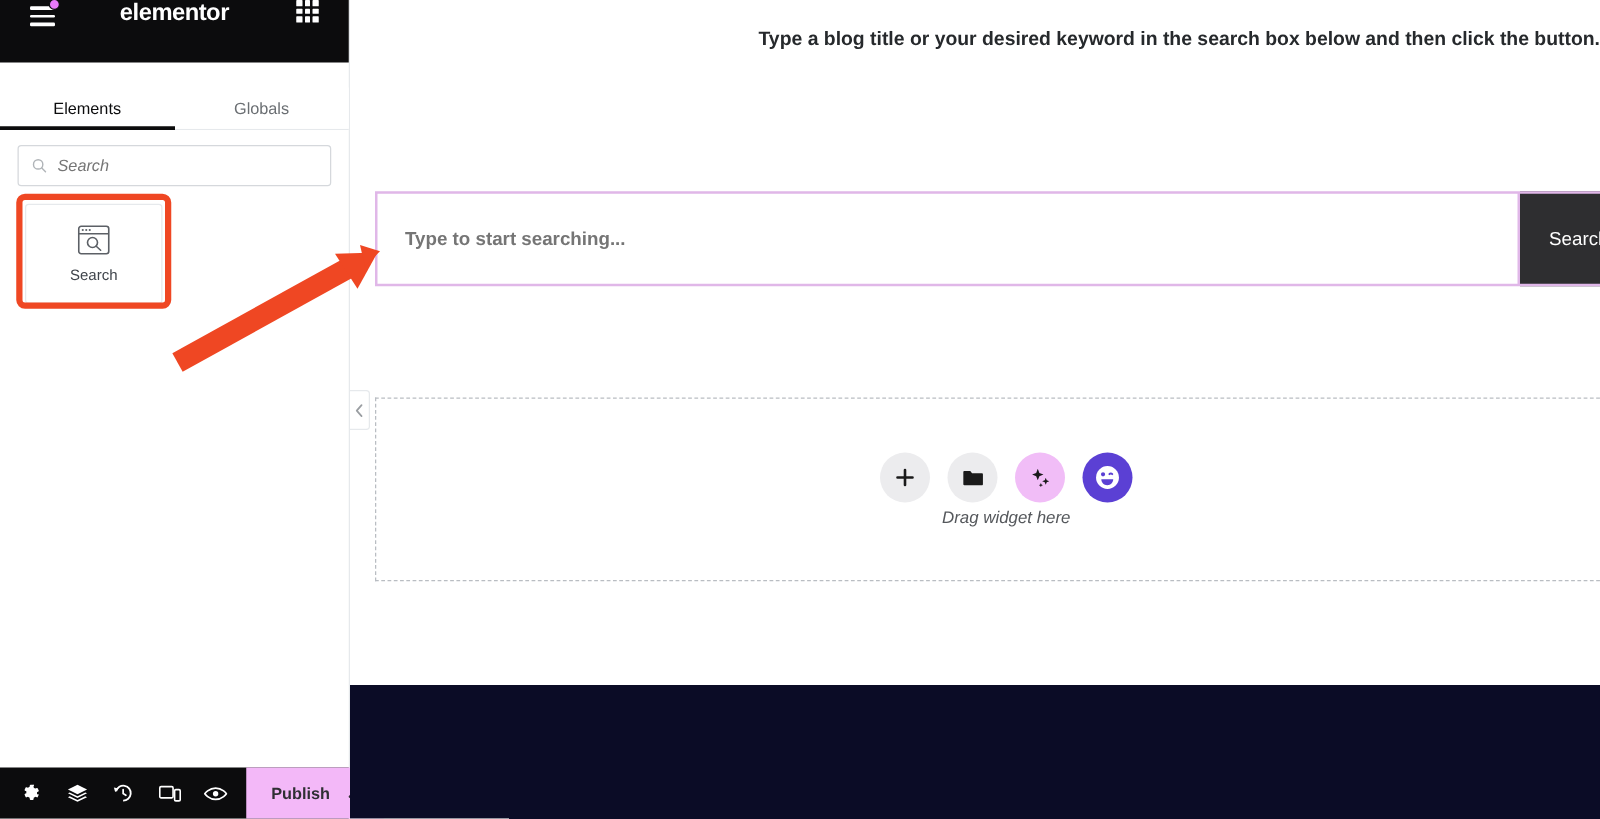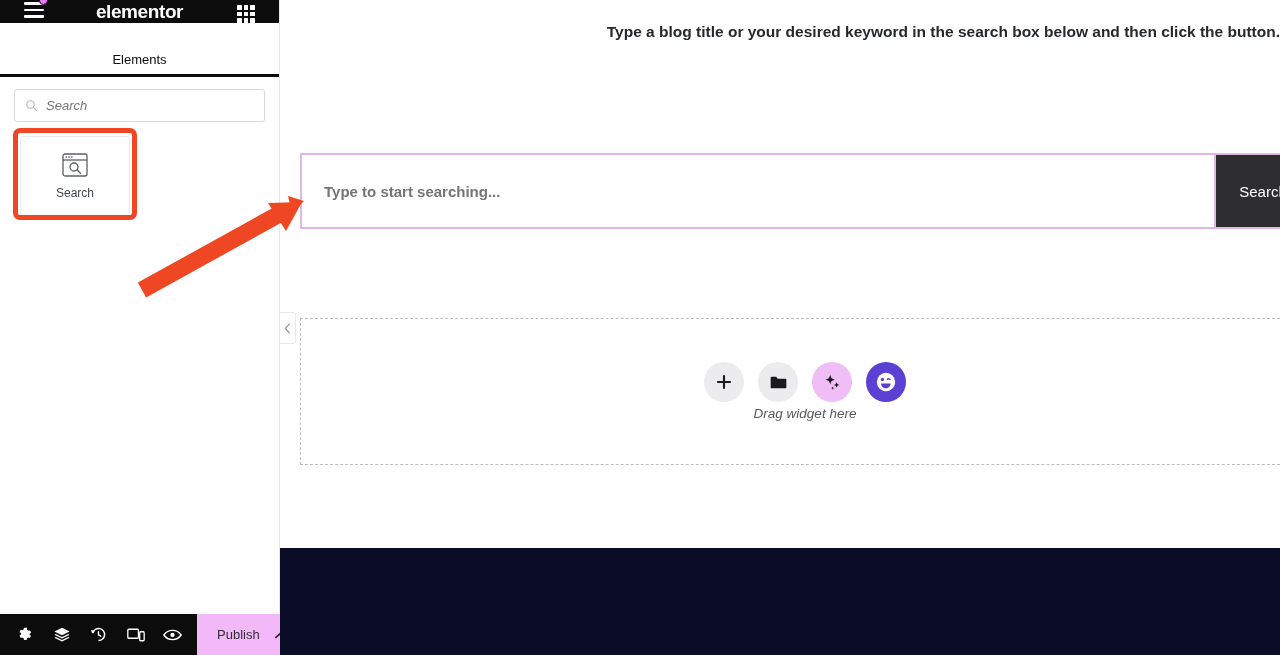--- a/index.html
+++ b/index.html
@@ -13,22 +13,22 @@
 
   
   #panel {
     position: absolute; left: 0; top: 0;
     width: 280px; height: 655px;
     background: #fff;
     border-right: 1px solid #e6e9ec;
     display: flex; flex-direction: column;
   }
   #panel-header {
-    height: 23px; background: #0c0c0d;
-    display: flex; align-items: flex-end;
+    height: 50px; background: #0c0c0d;
+    display: flex; align-items: flex-start;
     padding: 0 24px; position: relative; flex: 0 0 auto;
   }
   .hamburger-wrap { position: relative; width: 26px; height: 26px;
     display: flex; flex-direction: column; justify-content: center; gap: 4px; cursor: pointer; }
   .hamburger-wrap i { display: block; width: 20px; height: 2.6px; background: #fff; border-radius: 1px; }
   .notif-dot {
     position: absolute; right: 2px; top: -1px;
     width: 9px; height: 9px; border-radius: 50%;
     background: #e879f9; border: 1px solid #0c0c0d;
   }
@@ -107,21 +107,21 @@
   #footer-icons { display: flex; align-items: center; gap: 0; padding: 0 6px; }
   .fbtn {
     width: 37px; height: 41px; display: flex; align-items: center; justify-content: center;
     cursor: pointer;
   }
   #publish {
     margin-left: auto; height: 41px; background: #f3b8f8;
     display: flex; align-items: center; gap: 14px;
     padding: 0 14px 0 20px; cursor: pointer;
   }
-  #publish .plabel { font-size: 13px; color: #2f2f34; }
+  #publish .plabel { font-size: 13px; color: #2f2f34; font-weight: bold; }
 
   
   #collapse-handle {
     position: absolute; left: 280px; top: 312px;
     width: 16px; height: 32px;
     background: #fff; border: 1px solid #e6e9ec; border-left: none;
     border-radius: 0 3px 3px 0;
     display: flex; align-items: center; justify-content: center;
     cursor: pointer; z-index: 6;
   }
@@ -212,20 +212,23 @@
           <span></span>
         <span></span>
           <span></span>
           <span></span>
       </div>
     </div>
 
     <div id="tabs">
       <div class="tab active">
         <span>Elements</span>
+      </div>
+      <div class="tab">
+        <span>Globals</span>
       </div>
     </div>
 
     <div id="side-search-wrap">
       <div id="side-search">
         <svg class="mini-mag" viewBox="0 0 16 16">
           <circle cx="6.8" cy="6.8" r="4.6" fill="none" stroke="#b0b4b8" stroke-width="1.4"></circle>
           <line x1="10.4" y1="10.4" x2="14" y2="14" stroke="#b0b4b8" stroke-width="1.4" stroke-linecap="round"></line>
         </svg>
         <input class="txt" type="text" value="" placeholder="Search" style="">

